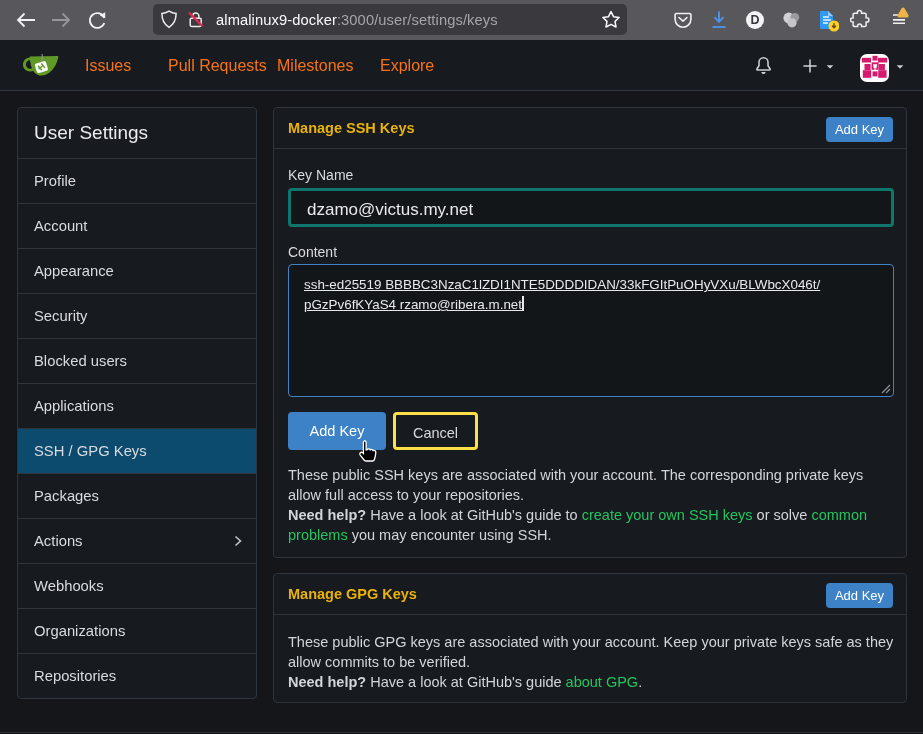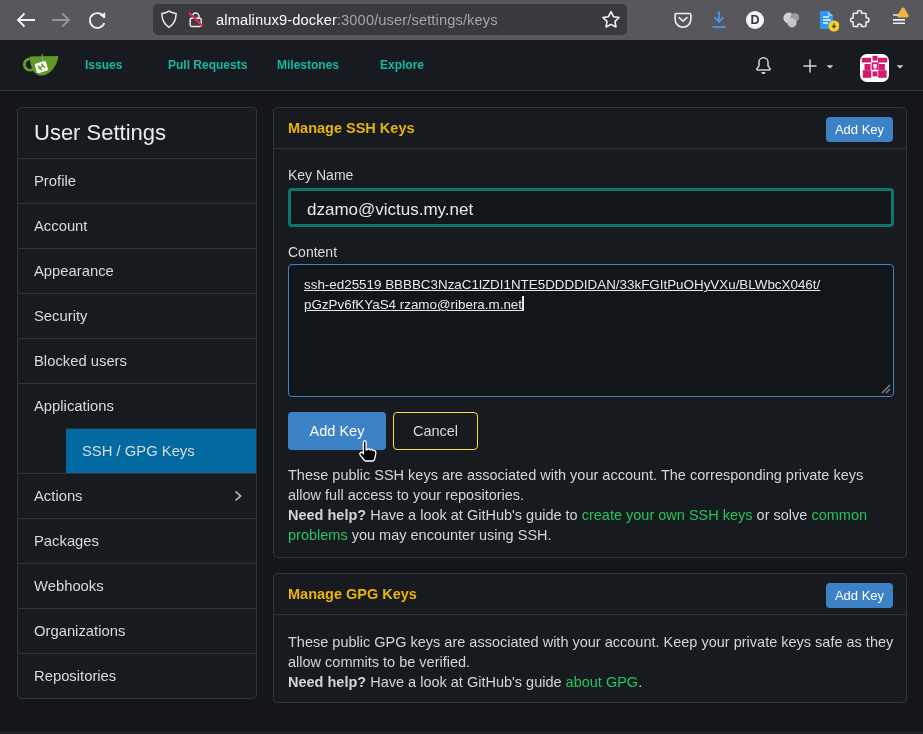--- a/index.html
+++ b/index.html
@@ -9,43 +9,43 @@
 
 
 #toolbar { position:absolute; left:0; top:0; width:923px; height:40px; background:#58585c; }
 .tbtn { position:absolute; top:8px; width:24px; height:24px; }
 #urlbar { position:absolute; left:153px; top:4px; width:474px; height:31px; background:#3a3a3e; border-radius:5px; }
 #urltext { position:absolute; left:216px; top:0; height:40px; line-height:41px; font-size:14.7px; color:#fbfbfe; letter-spacing:0.1px; }
 #urltext .dim { color:#a4a4a9; }
 
 
 #navbar { position:absolute; left:0; top:40px; width:923px; height:51px; background:#171b1f; border-bottom:1px solid #2f353c; }
-.navlink { position:absolute; top:0; height:50px; line-height:51px; font-size:12px; color:#14b8a6;font-weight:bold; }
+.navlink { position:absolute; top:0; height:50px; line-height:51px; font-size:16px; color:#f97316; }
 
 
 #menu { position:absolute; left:17px; top:107px; width:240px; background:#171a1f; border:1px solid #2e353d; border-radius:4px; }
-#menu .hdr { height:50px; line-height:49px; padding:0 16px; font-size:22px; font-weight:500; color:#e9ebee; }
+#menu .hdr { height:50px; line-height:49px; padding:0 16px; font-size:19px; font-weight:500; color:#e9ebee; }
 #menu .item { height:45px; line-height:45px; padding:0 16px; font-size:14.8px; color:#d9dcdf; border-top:1px solid #2e353d; position:relative; }
-#menu .item.active { background:#0369a1;margin-left:48px; }
+#menu .item.active { background:#0c4a6e; }
 #menu .chev { position:absolute; right:10px; top:14px; }
 
 
 .panel { position:absolute; left:273px; width:634px; background:#171a1f; border:1px solid #2e353d; border-radius:4px; }
 #panel-ssh { top:107px; height:451px; }
 #panel-gpg { top:573px; height:130px; }
 .phdr { position:absolute; left:0; top:0; width:100%; height:41px; border-bottom:1px solid #2e353d; }
 .phdr .ptitle { position:absolute; left:14px; top:0; line-height:41px; font-size:14.5px; font-weight:700; color:#eab308; }
 .btn-sm { position:absolute; right:13px; top:9px; width:67px; height:25px; line-height:25px; text-align:center; background:#3d82c6; color:#fff; font-size:13px; border-radius:4px; }
 label { position:absolute; left:14px; font-size:14px; font-weight:500; color:#d9dcdf; }
 .input { position:absolute; left:14px; width:606px; background:#131619; border:3px solid #0f766e; border-radius:4px; color:#e7e9eb; font-size:17px; }
 #keyname { top:80px; height:39px; line-height:37px; padding:0 16px; }
 #content-ta { top:156px; height:133px; border:1.5px solid #4183c4; padding:10px 15px; font-size:13.4px; line-height:20px;text-decoration:underline; }
 .btn { position:absolute; height:38px; line-height:38px; text-align:center; font-size:14.5px; border-radius:4px; }
 #btn-add { left:14px; top:304px; width:98px; background:#3d82c6; color:#fff; }
-#btn-cancel { left:119px; top:304px; width:85px; background:transparent; border:1px solid #fde047; color:#d6d9dd; line-height:36px; }
+#btn-cancel { left:119px; top:304px; width:85px; background:transparent; border:3px solid #fde047; color:#d6d9dd; line-height:36px; }
 .ptext { position:absolute; left:14px; font-size:14.5px; line-height:20px; color:#d2d6da; white-space:nowrap; }
 .ptext b { font-weight:700; }
 .ptext a { color:#22c55e; text-decoration:none; }
 
 #footline { position:absolute; left:0; top:732px; width:923px; height:1px; background:#272c31; }
 </style>
 </head>
 <body>
 
 <div id="toolbar">
@@ -152,26 +152,26 @@
 
 <div id="menu">
   <div class="hdr">User Settings</div>
   <div class="item">Profile</div>
   <div class="item">Account</div>
   <div class="item">Appearance</div>
   <div class="item">Security</div>
   <div class="item">Blocked users</div>
   <div class="item">Applications</div>
   <div class="item active">SSH / GPG Keys</div>
+  <div class="item">Packages</div>
   <div class="item">Actions
     <svg class="chev" width="16" height="16" viewBox="0 0 16 16">
         <path d="m5.5 3.5 5 4.5-5 4.5" fill="none" stroke="#c2c6ca" stroke-width="1.6"></path>
       </svg>
   </div>
-  <div class="item">Packages</div>
   <div class="item">Webhooks</div>
   <div class="item">Organizations</div>
   <div class="item">Repositories</div>
 </div>
 
 <div class="panel" id="panel-ssh">
   <div class="phdr">
       <div class="ptitle">Manage SSH Keys</div>
       <div class="btn-sm">Add Key</div>
     </div>

